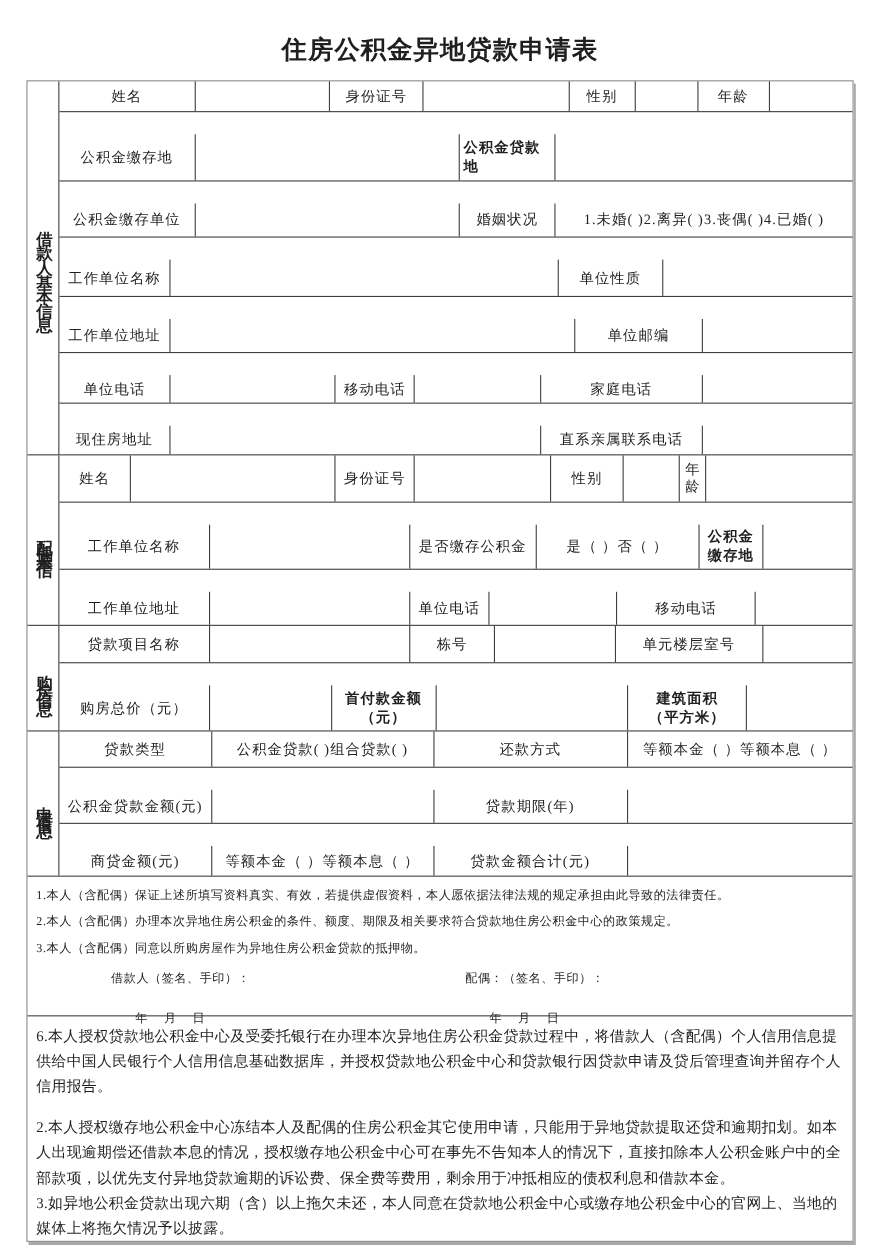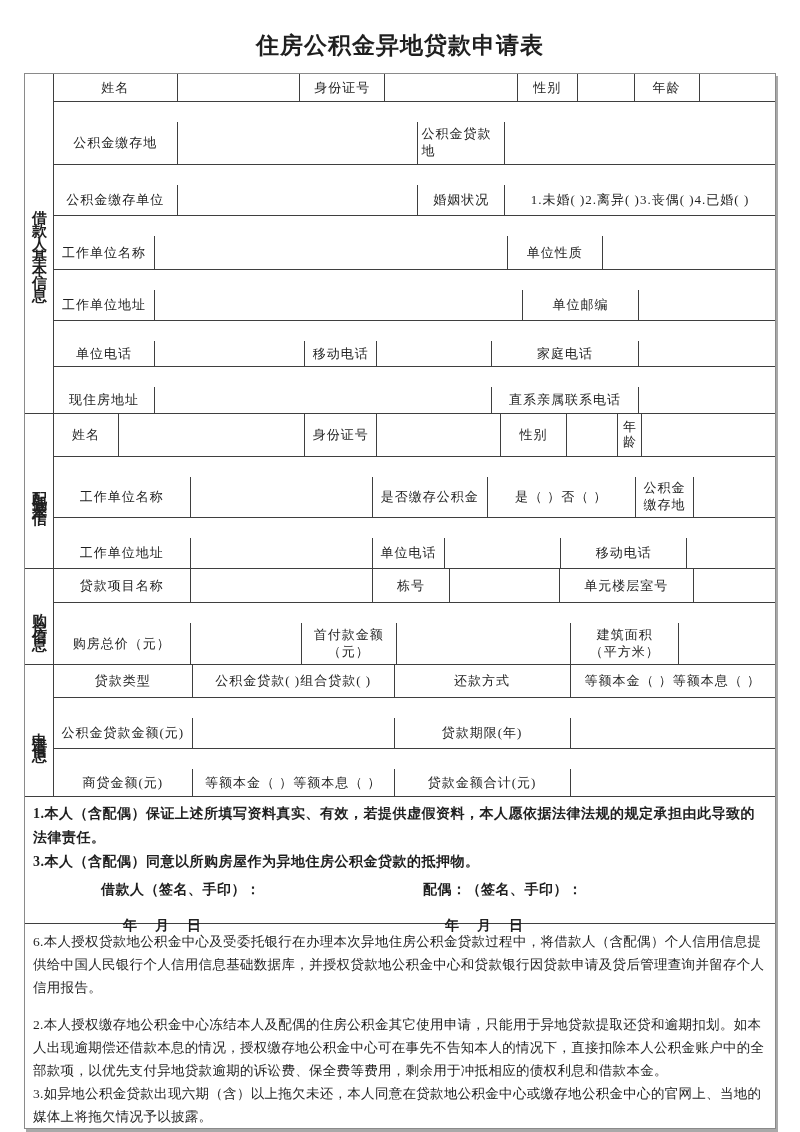--- a/index.html
+++ b/index.html
@@ -33,26 +33,26 @@
   .vt-application{ letter-spacing:5px; }
   .rows { flex:1 1 auto; display:flex; flex-direction:column; min-width:0;gap:20px; }
   .row { display:flex; border-bottom:1px solid #3f3f3f; }
   .row:last-child { border-bottom:none; }
   .cell {
     box-sizing:border-box; min-width:0;
     display:flex; align-items:center; justify-content:center;
     text-align:center; font-size:13px; letter-spacing:1px; padding:1px 3px;
   }
   .cell + .cell { border-left:1px solid #3f3f3f; }
-  .multi { white-space:pre-line; line-height:1.3; }
+  .multi { white-space:pre-line; line-height:1.3;font-weight:bold; }
   .tight { padding:1px 0; letter-spacing:0; line-height:1.15; }
   .wide-band { box-sizing:border-box; }
   .decl-block {
     height:126px; padding:5px 10px 0 8px;
-    font-size:14px; line-height:24px; letter-spacing:0.5px;font-weight:bold;
+    font-size:11px; line-height:24px; letter-spacing:0.5px;
   }
   .sig-row { display:flex; margin-top:6px; line-height:20px; }
   .sig-col { width:50%; box-sizing:border-box; }
   .sig-col.left  { padding-left:68px; }
   .sig-col.right { padding-left:24px; }
   .sig-line { margin-bottom:16px; }
   .sig-date { padding-left:22px; letter-spacing:2px; }
   .auth-block {
     height:204px; padding:6px 10px 0 8px;
     font-size:13.5px; line-height:23px; letter-spacing:0.3px;
@@ -208,20 +208,21 @@
           <div class="cell" style="flex:0 0 28%">等额本金（ ）等额本息（ ）</div>
           <div class="cell" style="flex:0 0 24.4%">贷款金额合计(元)</div>
           <div class="cell" style="flex:1 1 auto"></div>
         </div>
       </div>
     </div>
 
     <div class="band">
       <div class="wide-band decl-block" style="flex:1 1 auto">
         <div>1.本人（含配偶）保证上述所填写资料真实、有效，若提供虚假资料，本人愿依据法律法规的规定承担由此导致的法律责任。</div>
+        <div>2.本人（含配偶）办理本次异地住房公积金的条件、额度、期限及相关要求符合贷款地住房公积金中心的政策规定。</div>
         <div>3.本人（含配偶）同意以所购房屋作为异地住房公积金贷款的抵押物。</div>
         <div class="sig-row">
           <div class="sig-col left">
             <div class="sig-line">借款人（签名、手印）：</div>
             <div class="sig-date">年　月　日</div>
           </div>
           <div class="sig-col right">
             <div class="sig-line">配偶：（签名、手印）：</div>
             <div class="sig-date">年　月　日</div>
           </div>

